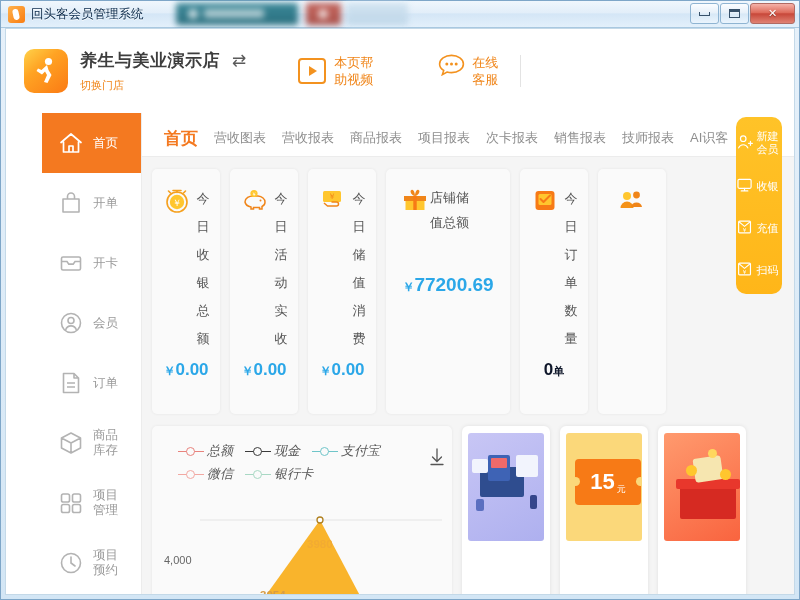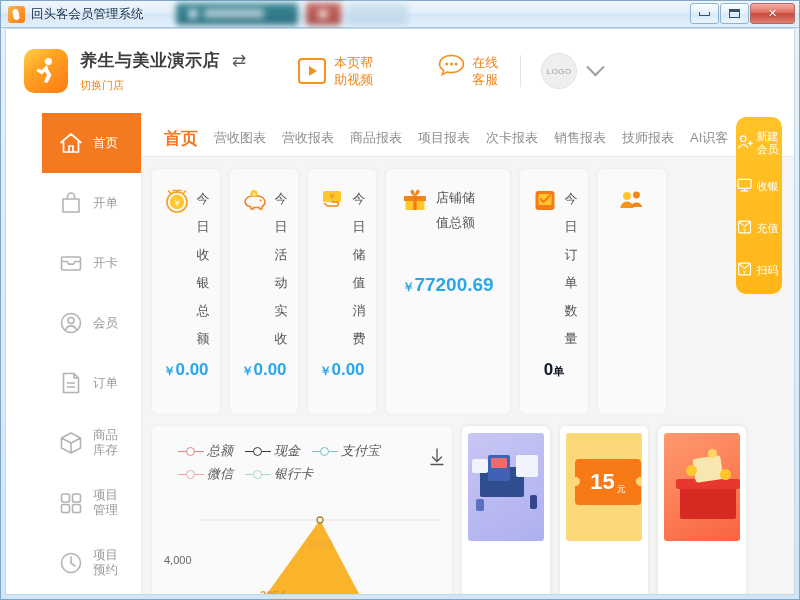--- a/index.html
+++ b/index.html
@@ -167,21 +167,21 @@
   }
   .card.narrow { width: 68px; flex: 0 0 68px; }
   .card.wide   { width: 124px; flex: 0 0 124px; }
   .card-head { display: flex; justify-content: center; }
   .card-ico { width: 30px; height: 30px; flex: 0 0 30px; }
   .card-title-v {
     font-size: 13px; color: #555; line-height: 28px; text-align: center;
     margin-left: 4px; width: 15px;
   }
   .card-title-w {
-    font-size: 13px; color: #555; line-height: 25px; margin-left: 6px; width: 56px;
+    font-size: 13px; color: #555; line-height: 25px; width: 56px;
   }
   .card-val {
     position: absolute; left: 0; right: 0; bottom: 34px; text-align: center;
     font-size: 17px; color: #2ba7e8; font-weight: bold;
   }
   .card-val .cur { font-size: 12px; }
   .card-val.red { color: #0f172a; }
   .card-val.red .unit { font-size: 11px; }
   .card.wide .card-val { bottom: 118px; font-size: 19px; }
 
@@ -312,24 +312,20 @@
         </div>
         <div class="cs-text">
           <div>在线</div>
           <div>客服</div>
         </div>
       </div>
 
 
       <div class="hdr-sep"></div>
 
-      <div class="avatar-box">
-        <div class="avatar">LOGO</div>
-        <div class="chevron"></div>
-      </div>
     </div>
 
     <div class="body-row">
 
       <div class="sidebar">
 
         <div class="side-item active">
           <svg class="side-ico" viewBox="0 0 26 26">
             <path d="M3 12.5 L13 4 L23 12.5 M5.5 11.5 V22 H20.5 V11.5 M11 22 v-6 h4 v6" fill="none" stroke="#fff" stroke-width="1.7" stroke-linejoin="round" stroke-linecap="round"></path>
           </svg>

